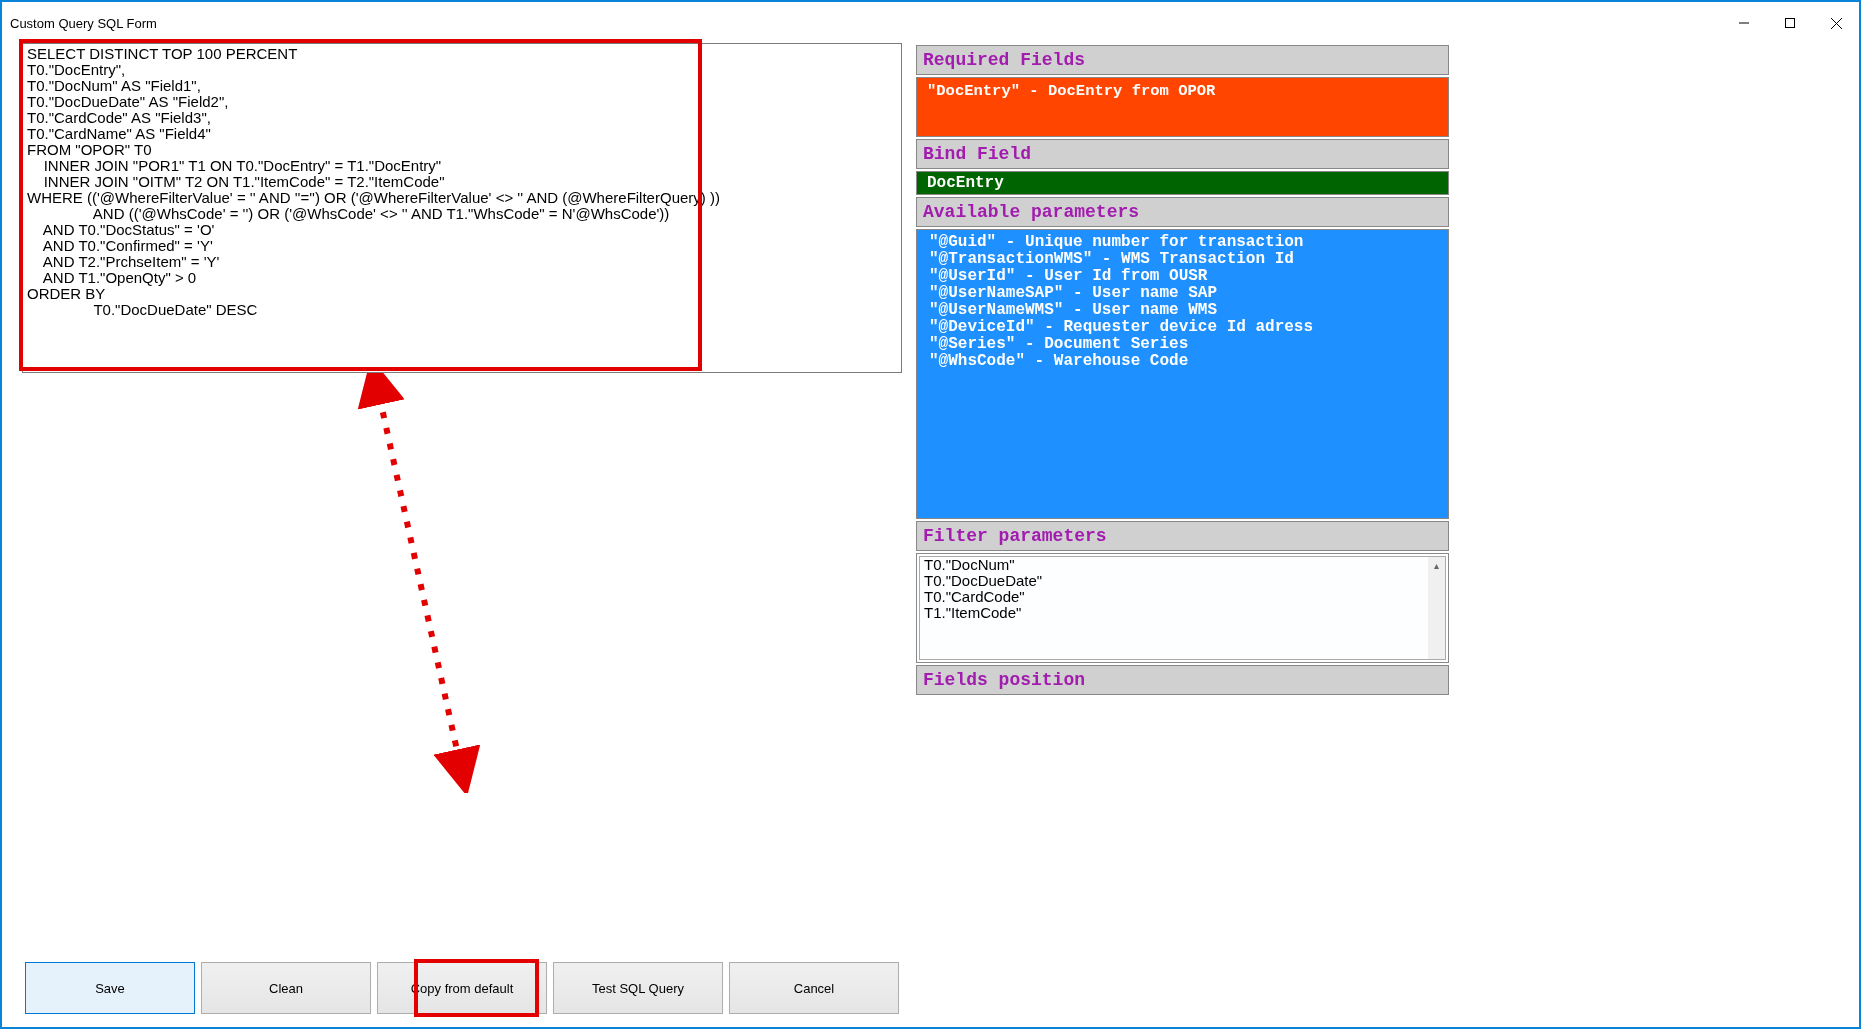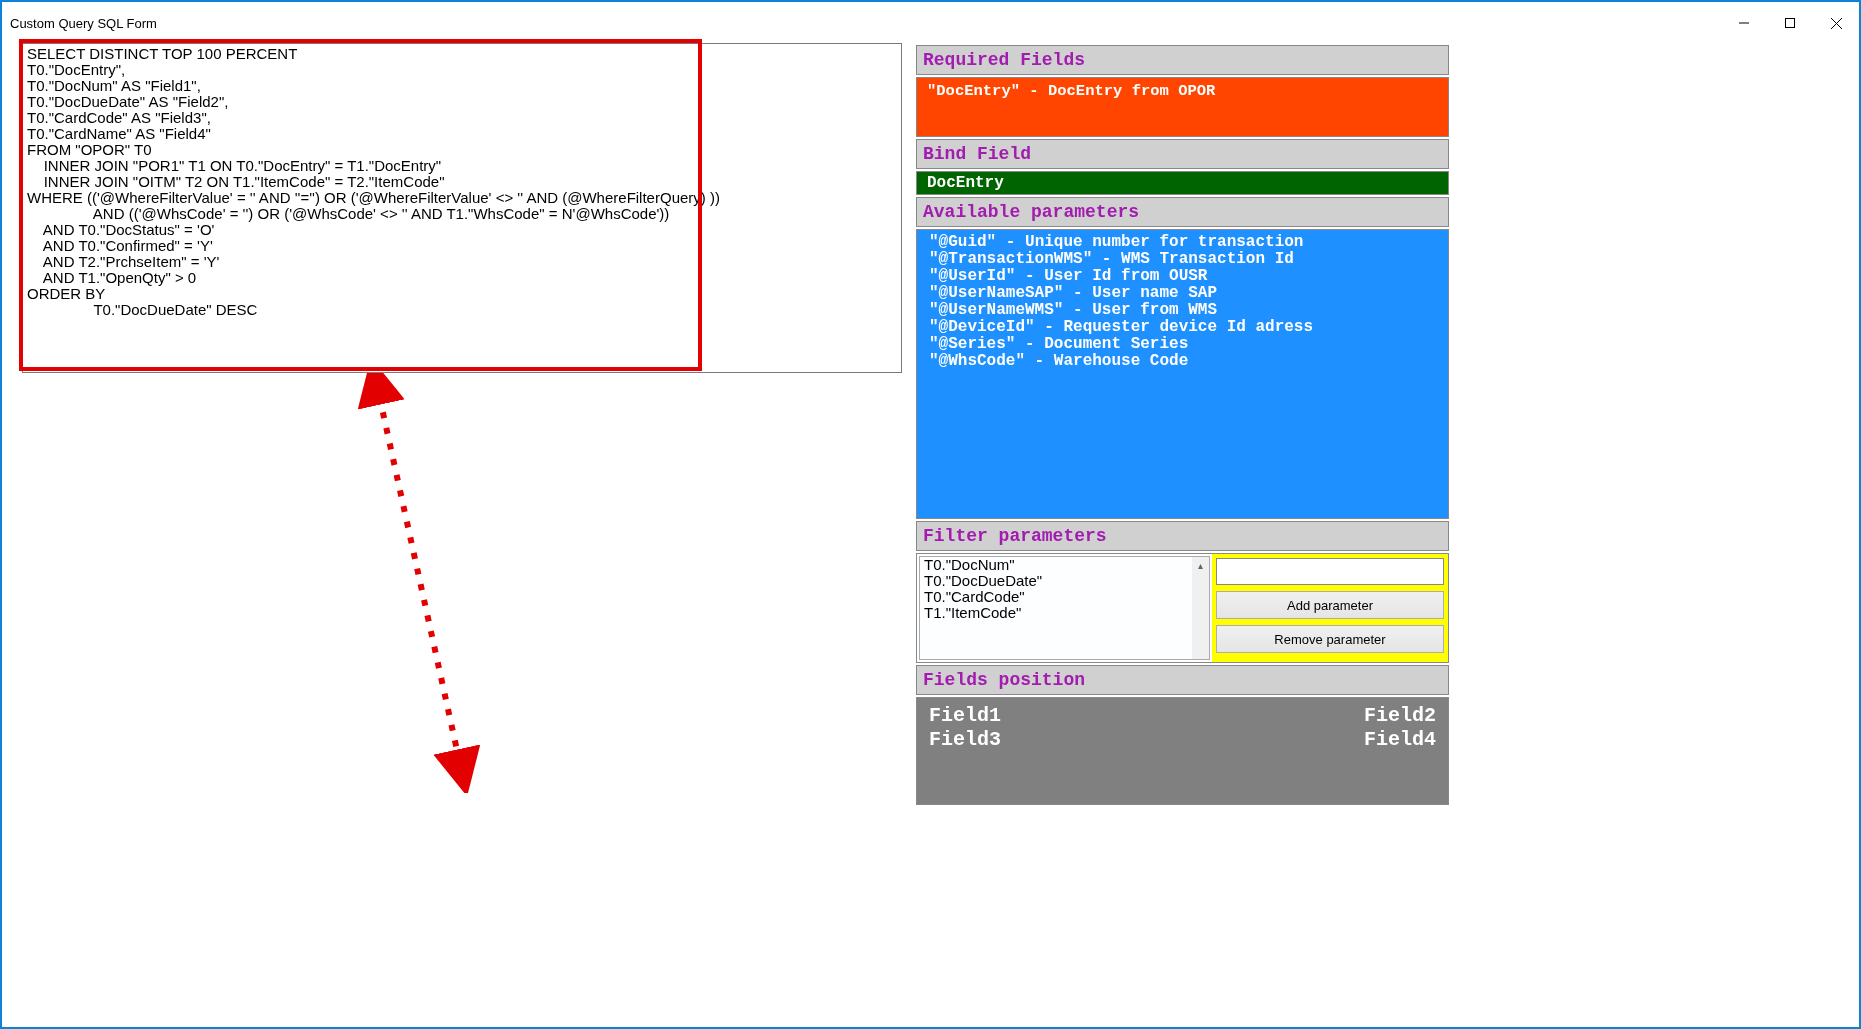--- a/index.html
+++ b/index.html
@@ -267,64 +267,61 @@
           <marker id="ah1" markerWidth="8" markerHeight="8" refX="4" refY="4" orient="auto">
             <path d="M0,0 L8,4 L0,8 Z" fill="#e30000"></path>
           </marker>
           <marker id="ah2" markerWidth="8" markerHeight="8" refX="4" refY="4" orient="auto-start-reverse">
             <path d="M0,0 L8,4 L0,8 Z" fill="#e30000"></path>
           </marker>
         </defs>
         <line x1="354" y1="8" x2="440" y2="400" stroke="#e30000" stroke-width="6" stroke-dasharray="6 10" marker-start="url(#ah2)" marker-end="url(#ah1)"></line>
       </svg>
     </div>
+    <div class="button-row">
+      <button class="btn focus">Save</button>
+      <button class="btn">Clean</button>
+      <button class="btn">Copy from default</button>
+      <button class="btn">Test SQL Query</button>
+      <button class="btn">Cancel</button>
+      <div class="btn-highlight-box" style="left:392px;top:0;width:125px;height:58px"></div>
+    </div>
   </div>
 
   <div class="right-pane">
     <div class="section-header">Required Fields</div>
     <div class="box-required">
       <span>"DocEntry" - DocEntry from OPOR</span>
     </div>
 
     <div class="section-header">Bind Field</div>
     <div class="box-bind">
       <span>DocEntry</span>
     </div>
 
     <div class="section-header">Available parameters</div>
     <div class="box-params">
       <div><span class="pname">"@Guid"</span><span> - Unique number for transaction</span></div>
       <div><span class="pname">"@TransactionWMS"</span><span> - WMS Transaction Id</span></div>
       <div><span class="pname">"@UserId"</span><span> - User Id from OUSR</span></div>
       <div><span class="pname">"@UserNameSAP"</span><span> - User name SAP</span></div>
-      <div><span class="pname">"@UserNameWMS"</span><span> - User from WMS</span></div>
+      <div><span class="pname">"@UserNameWMS"</span><span> - User name WMS</span></div>
       <div><span class="pname">"@DeviceId"</span><span> - Requester device Id adress</span></div>
       <div><span class="pname">"@Series"</span><span> - Document Series</span></div>
       <div><span class="pname">"@WhsCode"</span><span> - Warehouse Code</span></div>
     </div>
 
     <div class="section-header">Filter parameters</div>
     <div class="box-filter-row">
       <div class="filter-list">
         <div>T0."DocNum"</div>
         <div>T0."DocDueDate"</div>
         <div>T0."CardCode"</div>
         <div>T1."ItemCode"</div>
         <div class="filter-list-scroll">
           <div class="arrow">▴</div>
         </div>
       </div>
-      <div class="filter-controls">
-        <input class="filter-input" style="">
-        <button class="param-btn">Add parameter</button>
-        <button class="param-btn">Remove parameter</button>
-      </div>
     </div>
 
     <div class="section-header">Fields position</div>
-    <div class="fields-position">
-      <div>Field1</div>
-      <div class="fr">Field2</div>
-      <div>Field3</div>
-      <div class="fr">Field4</div>
-    </div>
   </div>
 </div>
 
 </body></html>

